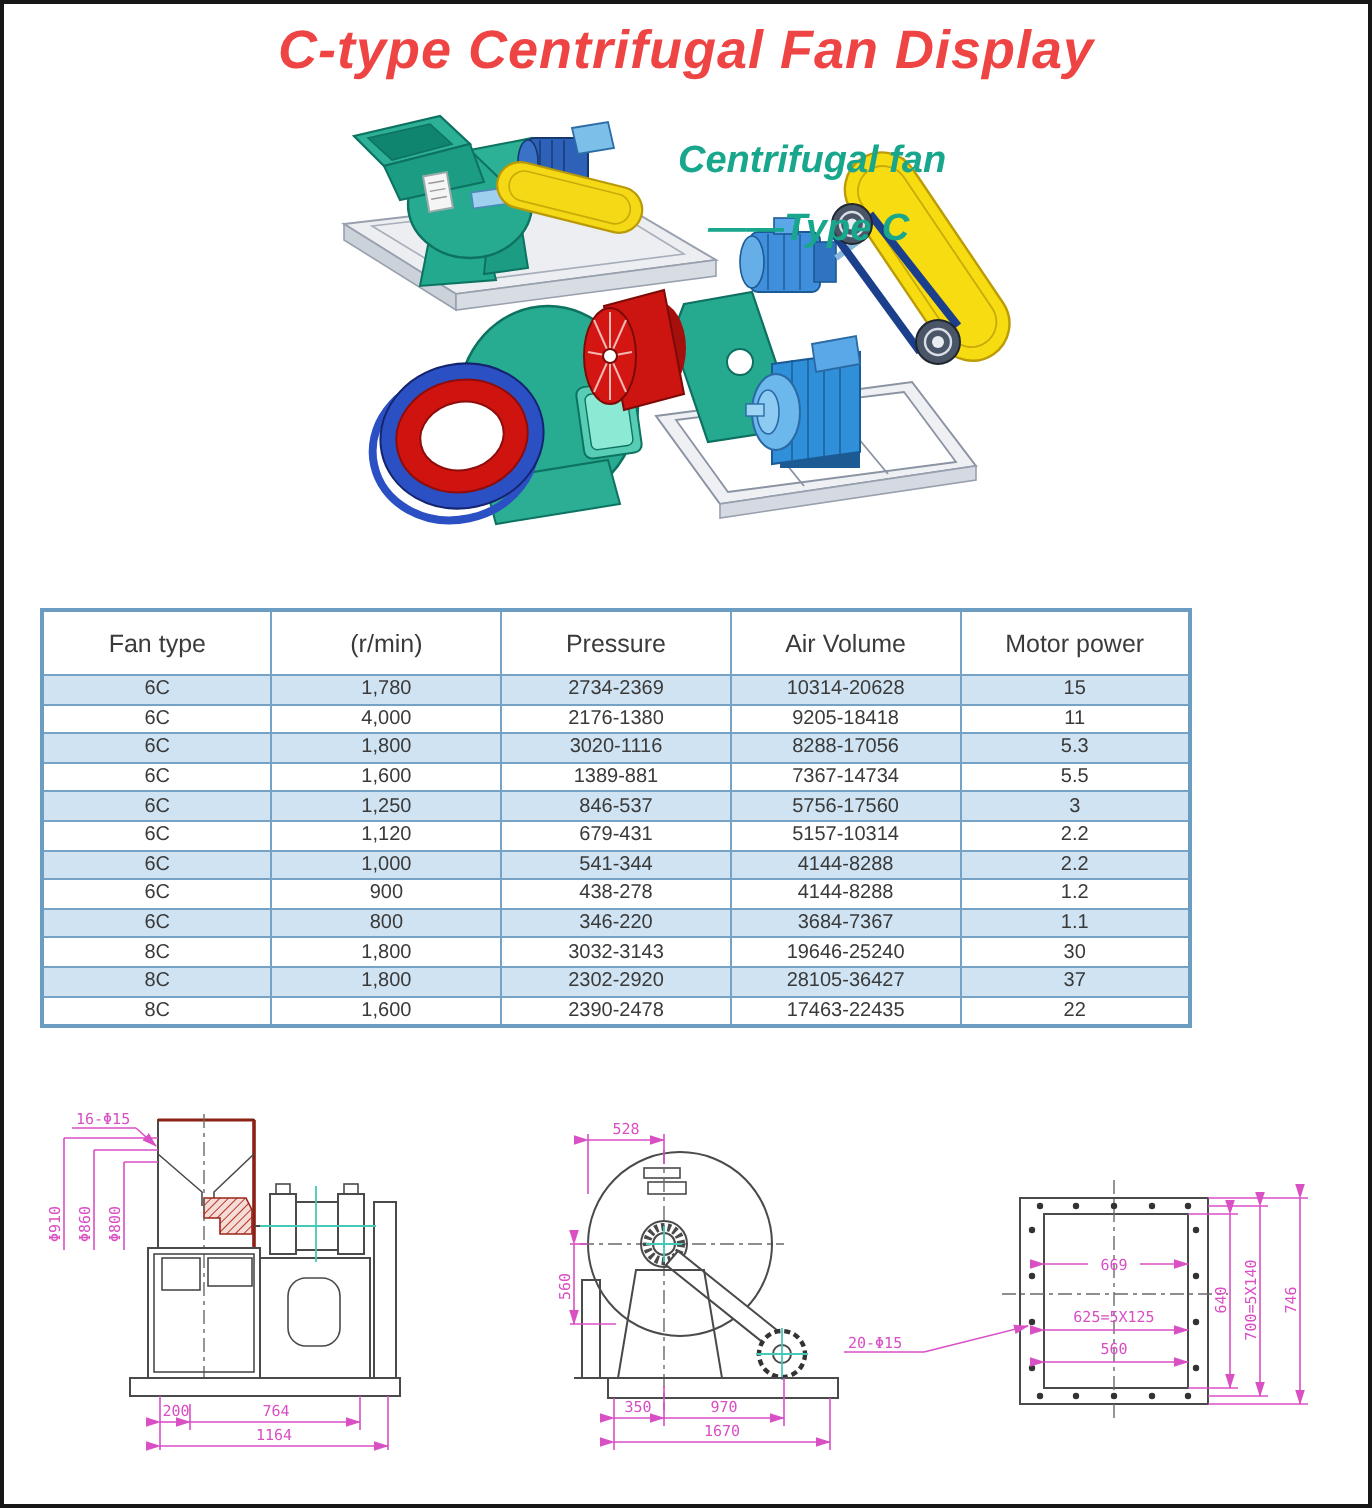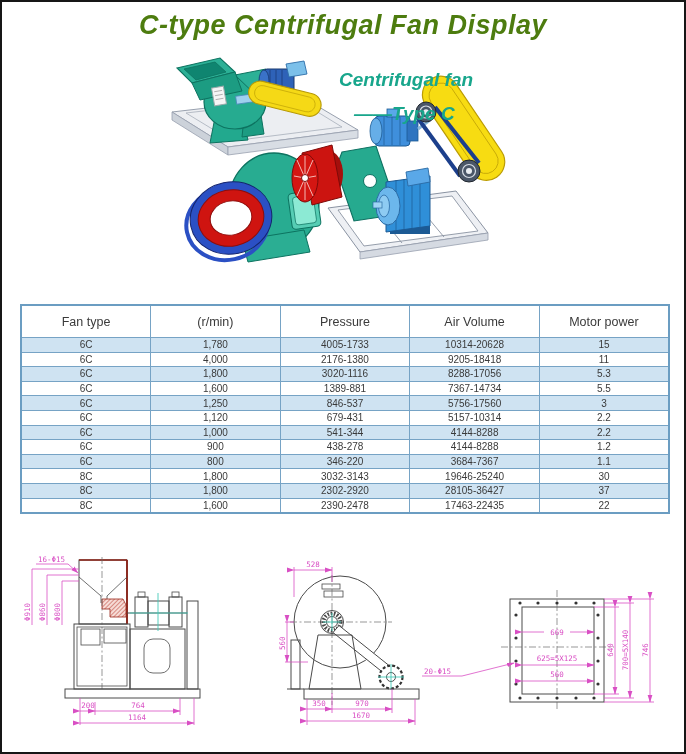--- a/index.html
+++ b/index.html
@@ -1,19 +1,19 @@
 <!DOCTYPE html>
 <html><head>
 <meta charset="utf-8">
 <style>
   html,body{margin:0;padding:0;background:#fff;}
   #page{position:relative;width:686px;height:754px;box-sizing:border-box;border:2px solid #161616;background:#fff;overflow:hidden;font-family:"Liberation Sans",sans-serif;}
-  .title{position:absolute;top:8px;left:0;width:100%;text-align:center;font-size:27px;font-style:italic;font-weight:600;color:#4d7c0f;letter-spacing:.5px;}
+  .title{position:absolute;top:8px;left:0;width:100%;text-align:center;font-size:27px;font-style:italic;font-weight:600;color:#ef4444;letter-spacing:.5px;}
   #illu{position:absolute;top:48px;left:0;}
-  #specs{position:absolute;top:302px;left:18px;width:650px;border-collapse:collapse;table-layout:fixed;}
+  #specs{position:absolute;top:302px;left:18px;width:576px;border-collapse:collapse;table-layout:fixed;}
   #specs th,#specs td{border:1px solid #76a3c5;text-align:center;color:#3a3a3a;overflow:hidden;white-space:nowrap;}
   #specs th{height:29px;font-size:12.5px;font-weight:normal;background:#fff;}
   #specs td{height:13.6px;font-size:10px;padding:0;}
   #specs tr.alt td{background:#cfe3f2;}
   #specs{border:2px solid #6b9dc2;}
   #draws{position:absolute;top:535px;left:0;}
   .part{stroke:#4a4a4a;stroke-width:1;fill:none;}
   .partT{stroke:#4a4a4a;stroke-width:.8;fill:none;}
   .dim{stroke:#d94fc4;stroke-width:.8;fill:none;}
   .dimt{fill:#d94fc4;font:7.5px "DejaVu Sans Mono",monospace;}
@@ -167,21 +167,21 @@
           <th>(r/min)</th>
           <th>Pressure</th>
           <th>Air Volume</th>
           <th>Motor power</th>
         </tr>
       </thead>
     <tbody id="tbody">
         <tr class="alt">
           <td>6C</td>
           <td>1,780</td>
-          <td>4005-1733</td>
+          <td>2734-2369</td>
           <td>10314-20628</td>
           <td>15</td>
         </tr>
         <tr>
           <td>6C</td>
           <td>4,000</td>
           <td>2176-1380</td>
           <td>9205-18418</td>
           <td>11</td>
         </tr>

